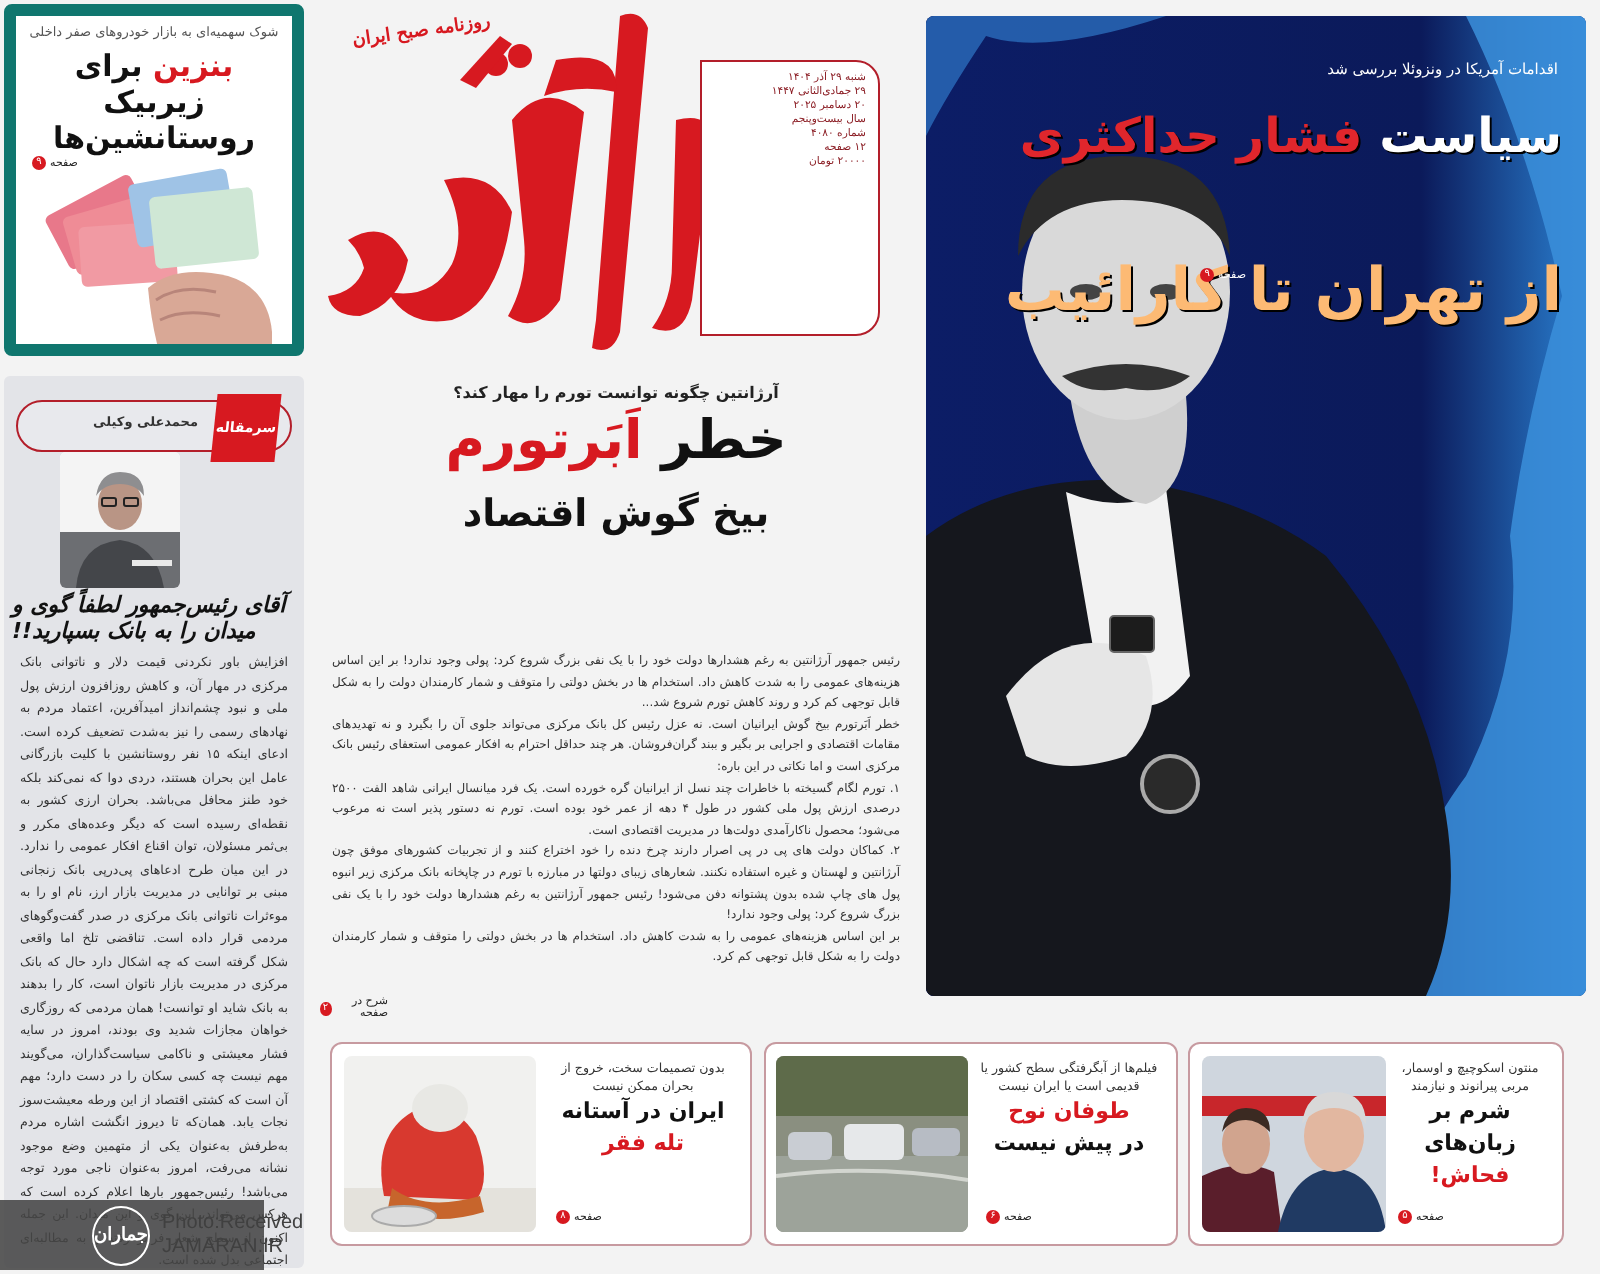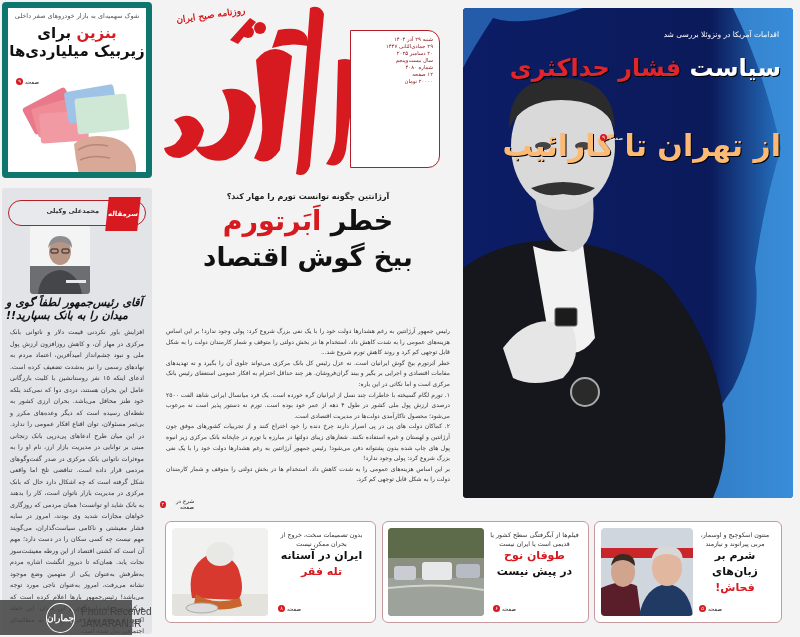--- a/index.html
+++ b/index.html
@@ -72,21 +72,21 @@
     border: 1px solid #b31e2a; border-radius: 0 12px 12px 0; background: #fff;
   }
   .date-box ul { list-style: none; padding: 5px 6px; }
   .date-box li { font-size: 5.3px; line-height: 7px; color: #8a1b22; white-space: nowrap; }
 
   
   .main-story { position: absolute; left: 160px; top: 188px; width: 296px; height: 330px; }
   .main-kicker { font-size: 8px; font-weight: bold; text-align: center; color: #222; margin-top: 4px; }
   .main-hl1 { font-size: 27px; font-weight: bold; text-align: center; line-height: 36px; margin-top: 2px; letter-spacing: -0.5px; }
   .main-hl1 .red { color: #d71920; }
-  .main-hl2 { font-size: 26px; font-weight: bold; text-align: center; line-height: 36px; letter-spacing: -0.5px; }
+  .main-hl2 { font-size: 19px; font-weight: bold; text-align: center; line-height: 36px; letter-spacing: -0.5px; }
   .main-body {
     position: absolute; left: 6px; right: 6px; top: 138px; font-size: 6px; line-height: 10.6px;
     text-align: justify; color: #333;
   }
   .main-body p { margin: 0; }
   .main-more { position: absolute; right: 262px; top: 310px; direction: rtl; }
 
   
   .hero {
     position: absolute; left: 463px; top: 8px; width: 330px; height: 490px;
@@ -130,21 +130,21 @@
 <body>
 
 <div class="page">
 
   <div class="left-top">
     <div class="kicker">شوک سهمیه‌ای به بازار خودروهای صفر داخلی</div>
     <div class="hl1">
       <span class="red">بنزین</span>
       <span>برای</span>
     </div>
-    <div class="hl2">زیربیک میلیاردی‌ها</div>
+    <div class="hl2">زیربیک روستانشین‌ها</div>
     <svg class="money-art" viewBox="0 0 130 110">
       <rect x="8" y="22" width="48" height="30" rx="3" fill="#e8788a" transform="rotate(-28 32 37)"></rect>
       <rect x="16" y="28" width="48" height="30" rx="3" fill="#ef8c96" transform="rotate(-16 40 43)"></rect>
       <rect x="22" y="38" width="48" height="30" rx="3" fill="#f19aa3" transform="rotate(-4 46 53)"></rect>
       <rect x="48" y="14" width="50" height="32" rx="3" fill="#9fc3e6" transform="rotate(-10 73 30)"></rect>
       <rect x="58" y="22" width="52" height="36" rx="3" fill="#cfe7d5" transform="rotate(-6 84 40)"></rect>
       <path d="M56 70 Q70 58 96 64 Q116 70 118 92 L118 110 L64 110 Q58 92 56 70 Z" fill="#d9a896"></path>
       <path d="M60 76 Q72 68 90 72" stroke="#b8857a" stroke-width="1.5" fill="none"></path>
       <path d="M62 86 Q74 80 92 84" stroke="#b8857a" stroke-width="1.5" fill="none"></path>
     </svg>

